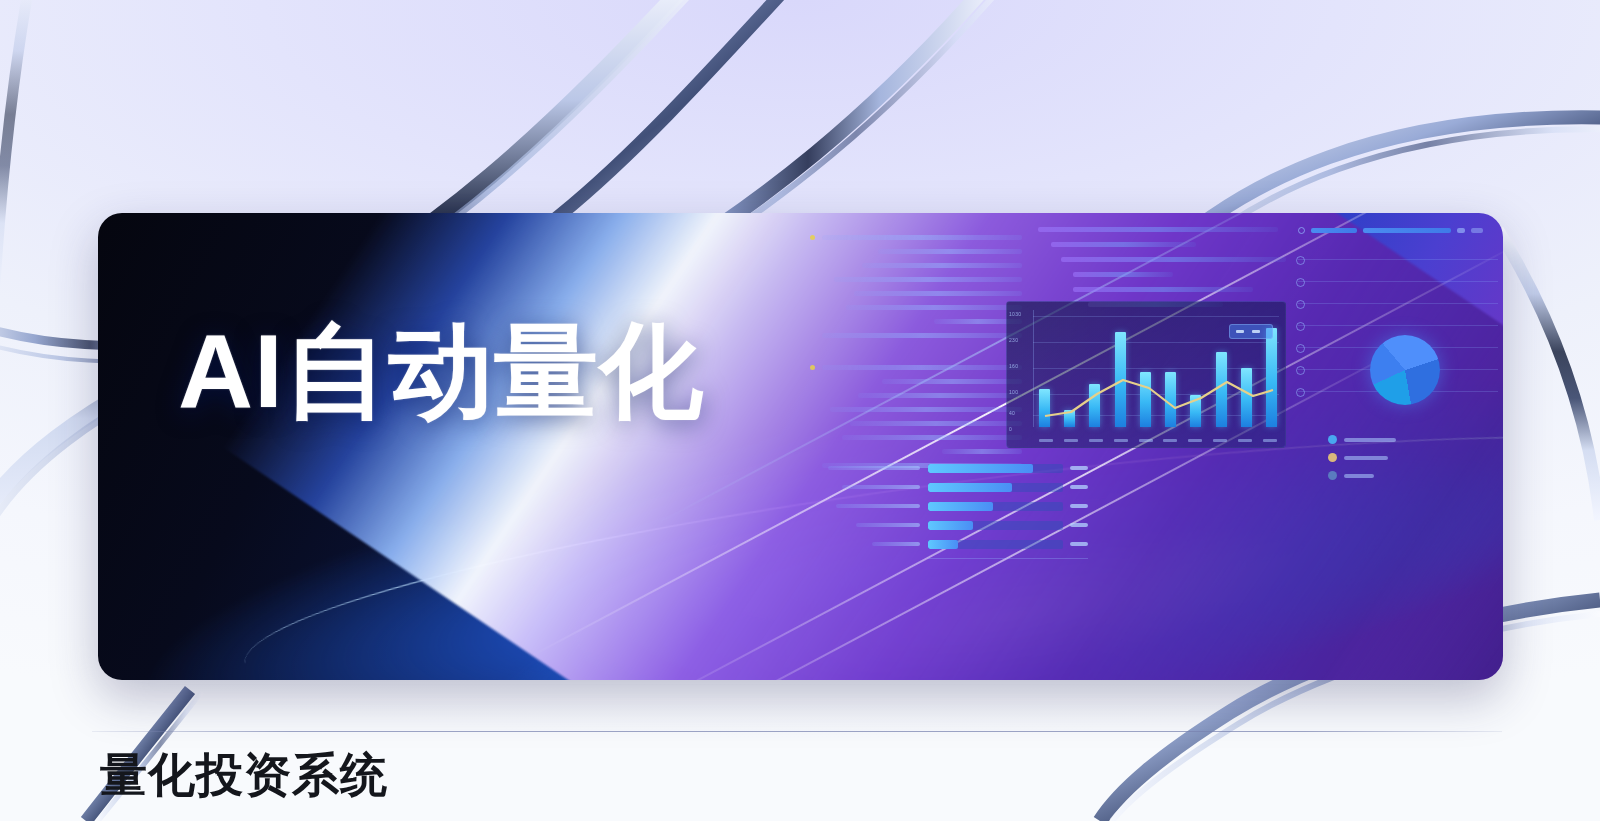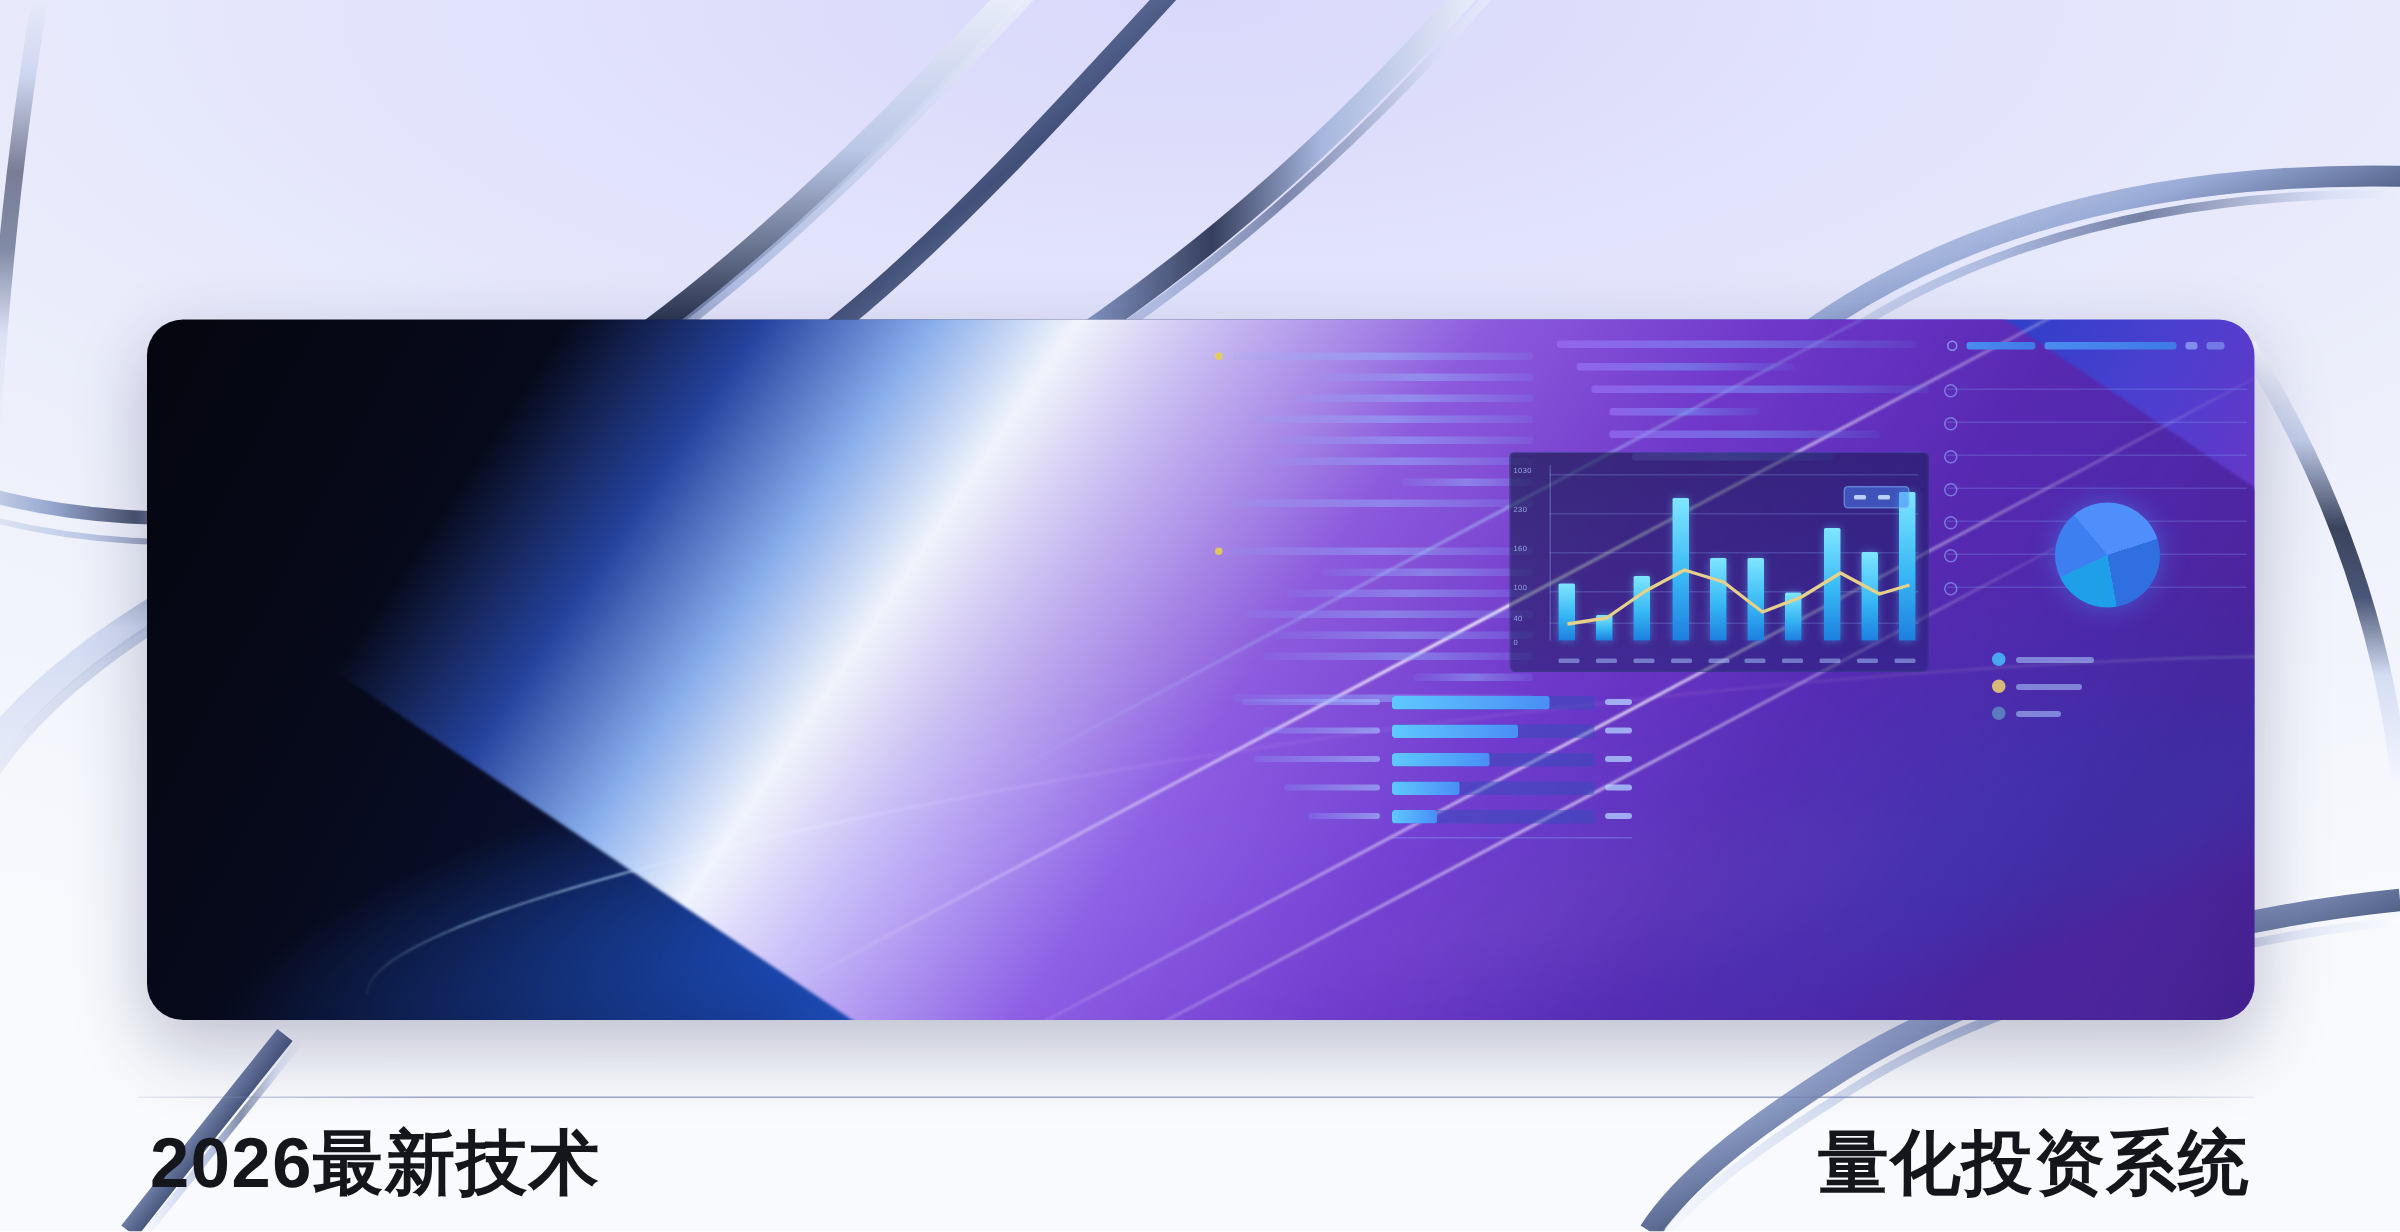--- a/index.html
+++ b/index.html
@@ -512,22 +512,22 @@
           </div>
           <div class="lg-row">
             <div class="lg-dot" style="background:#5a7bbf"></div>
             <div class="lg-txt" style="width:30px"></div>
           </div>
         </div>
       </div>
     </div>
 
     <div class="headline-wrap">
+      <div class="headline">AI自动量化</div>
     </div>
   </div>
 
   <div class="divider"></div>
   <div class="foot">
-    <div class="foot-text">2026最新技术</div>
     <div class="foot-text">量化投资系统</div>
   </div>
 
 </div>
 
 </body></html>

